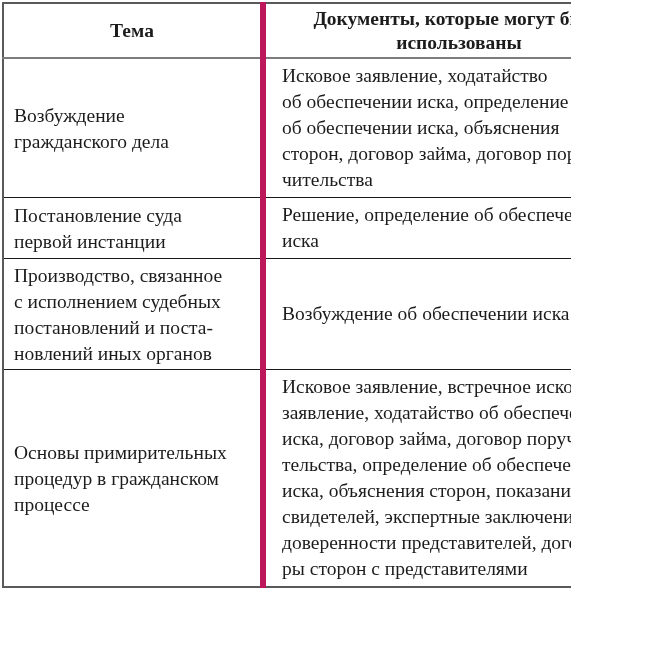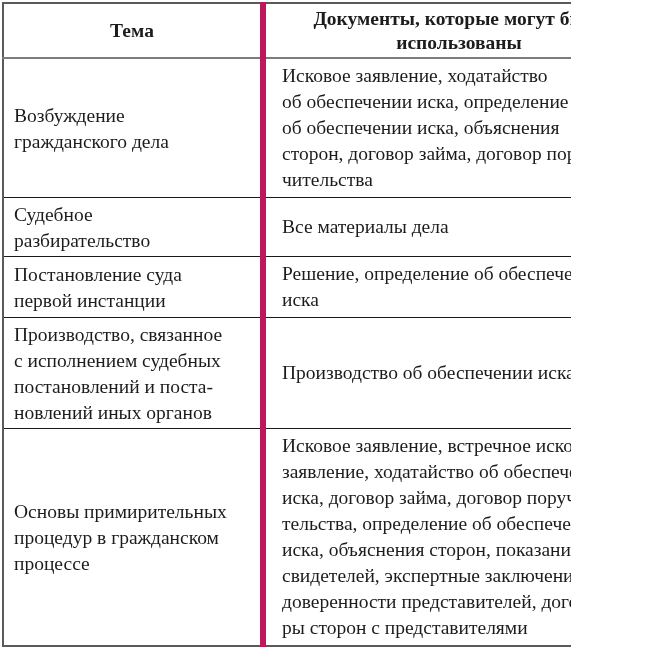--- a/index.html
+++ b/index.html
@@ -86,37 +86,32 @@
     <tbody>
       <tr class="r1">
         <td class="cell-topic">Возбуждение
 гражданского дела</td>
         <td class="cell-docs">Исковое заявление, ходатайство
 об обеспечении иска, определение
 об обеспечении иска, объяснения
 сторон, договор займа, договор пору-
 чительства</td>
       </tr>
-      <tr class="r2">
-        <td class="cell-topic">Судебное
-разбирательство</td>
-        <td class="cell-docs">Все материалы дела</td>
-      </tr>
       <tr class="r3">
         <td class="cell-topic">Постановление суда
 первой инстанции</td>
         <td class="cell-docs">Решение, определение об обеспечении
 иска</td>
       </tr>
       <tr class="r5">
         <td class="cell-topic">Производство, связанное
 с исполнением судебных
 постановлений и поста-
 новлений иных органов</td>
-        <td class="cell-docs">Производство об обеспечении иска</td>
+        <td class="cell-docs">Возбуждение об обеспечении иска</td>
       </tr>
       <tr class="r6">
         <td class="cell-topic">Основы примирительных
 процедур в гражданском
 процессе</td>
         <td class="cell-docs">Исковое заявление, встречное исковое
 заявление, ходатайство об обеспечении
 иска, договор займа, договор поручи-
 тельства, определение об обеспечении
 иска, объяснения сторон, показания

